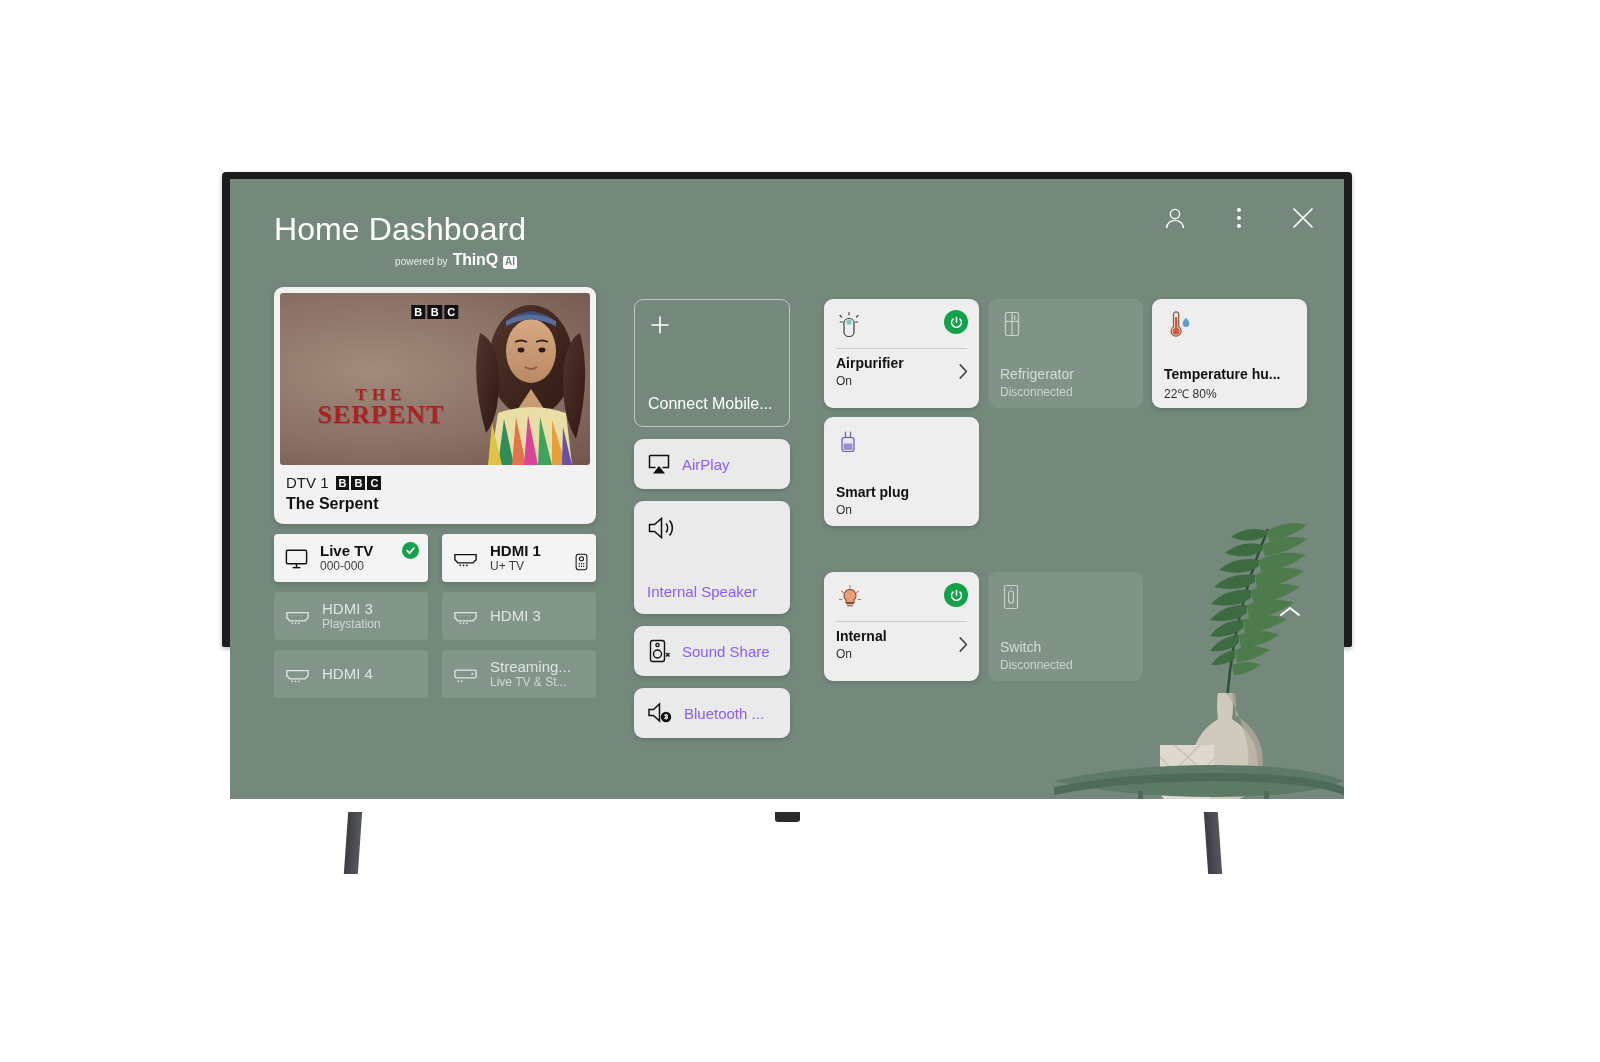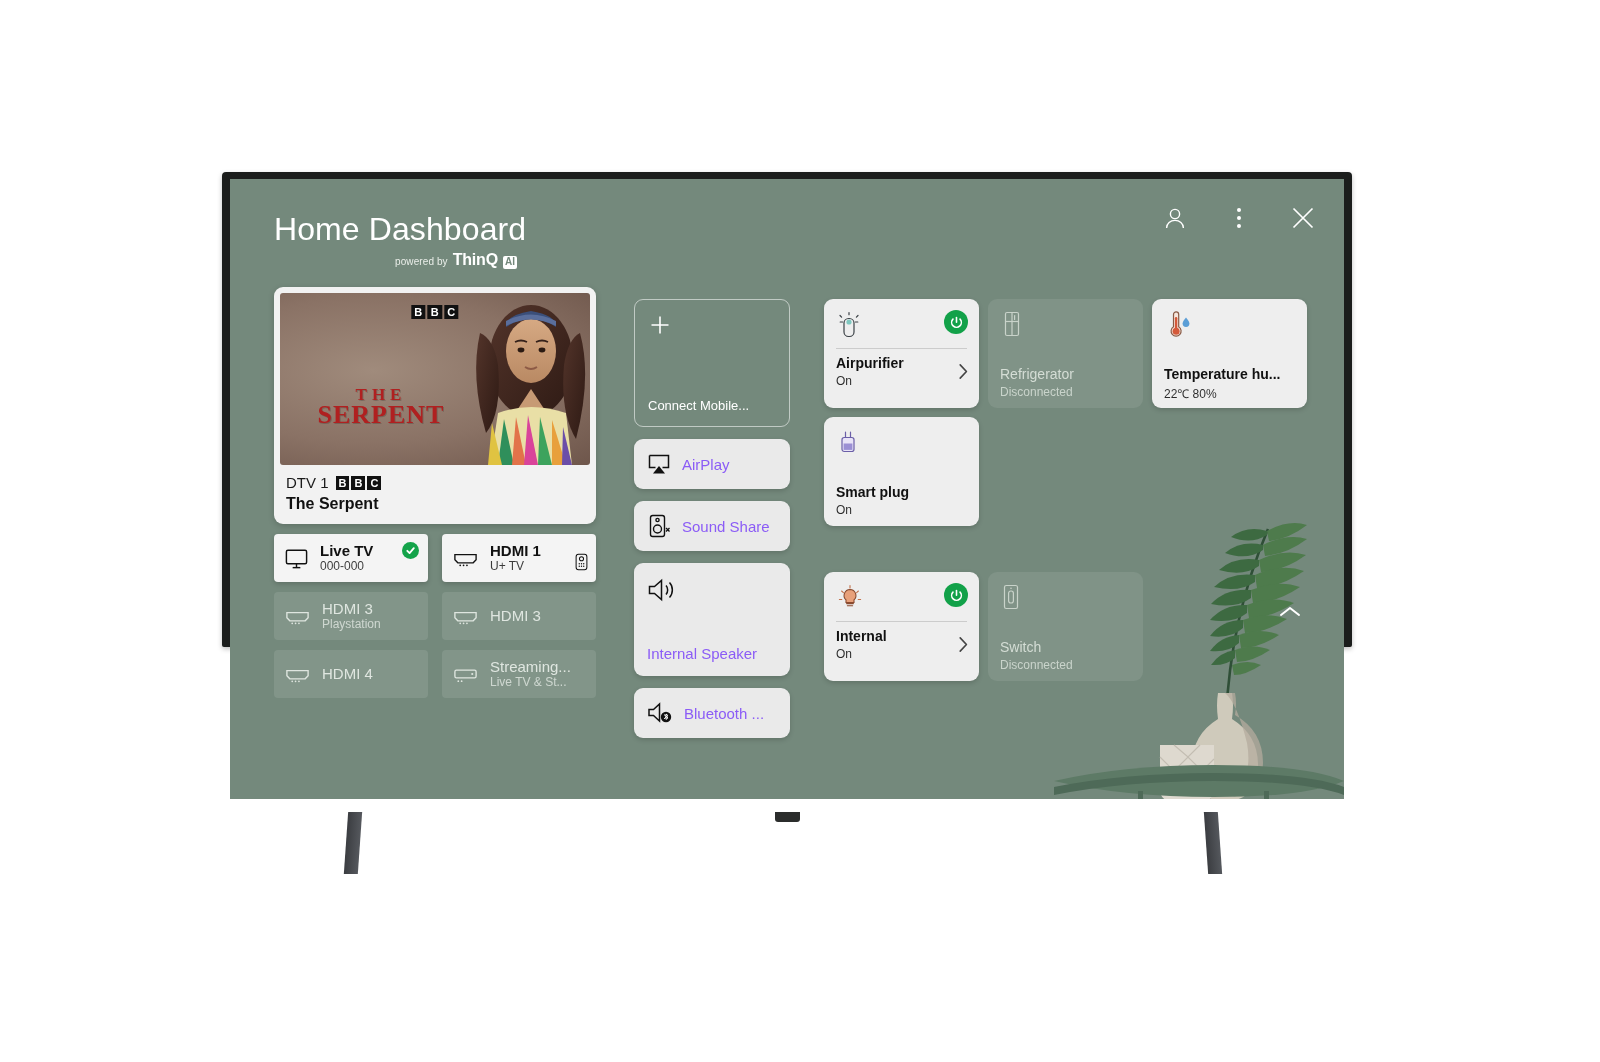--- a/index.html
+++ b/index.html
@@ -95,21 +95,21 @@
     display:flex; align-items:center; justify-content:center; }
   .tile .badge-rc { position:absolute; right:8px; bottom:7px; }
 
   
   .col-mid { position:absolute; left:404px; top:120px; width:156px; }
   .connect-card {
     width:156px; height:128px; border:1px solid rgba(255,255,255,.55); border-radius:9px;
     position:relative; cursor:pointer;
   }
   .connect-card .plus { position:absolute; left:13px; top:13px; }
-  .connect-card .lbl { position:absolute; left:13px; bottom:13px; font-size:13px; color:#fff; }
+  .connect-card .lbl { position:absolute; left:13px; bottom:13px; font-size:16px; color:#fff; }
   .mid-btn {
     width:156px; border-radius:9px; background:#eaeaea; color:#8b5cf6; margin-top:12px;
     display:flex; align-items:center; gap:11px; padding:0 13px; height:50px; cursor:pointer;
     box-shadow:0 2px 5px rgba(0,0,0,.16); font-size:15px;
   }
   .mid-btn.tall { height:113px; display:block; padding:14px 13px; position:relative; }
   .mid-btn.tall .lbl2 { position:absolute; left:13px; bottom:14px; font-size:15px; }
 
   
   .col-right { position:absolute; left:594px; top:108px; width:480px; }
@@ -337,37 +337,37 @@
 
           <div class="mid-btn">
             <svg width="24" height="22" viewBox="0 0 24 22" fill="none" stroke="#111" stroke-width="1.5">
               <path d="M2.5 2.5h19v12h-6"></path>
                 <path d="M8.5 14.5h-6v-12"></path>
                 <path d="M12 13 L18 20.5 H6 Z" fill="#111" stroke="none"></path>
             </svg>
             <span>AirPlay</span>
           </div>
 
+          <div class="mid-btn tall">
+            <svg width="28" height="26" viewBox="0 0 28 26" fill="none" stroke="#111" stroke-width="1.5">
+              <path d="M2.5 9.5h5l7-6v19l-7-6h-5z"></path>
+                <path d="M19 8.5c2.2 2.4 2.2 6.6 0 9"></path>
+                <path d="M22.5 5.5c3.8 4 3.8 11 0 15"></path>
+            </svg>
+            <span class="lbl2">Internal Speaker</span>
+          </div>
+
           <div class="mid-btn">
             <svg width="24" height="24" viewBox="0 0 24 24" fill="none" stroke="#111" stroke-width="1.4">
               <rect x="3.5" y="1.5" width="14" height="21" rx="2.2"></rect>
               <circle cx="10.5" cy="15" r="4"></circle>
                 <circle cx="10.5" cy="6" r="1.6"></circle>
               <path d="M19 14 l3.5 3.5 M22.5 14 L19 17.5" stroke-width="1.3"></path>
             </svg>
             <span>Sound Share</span>
-          </div>
-
-          <div class="mid-btn tall">
-            <svg width="28" height="26" viewBox="0 0 28 26" fill="none" stroke="#111" stroke-width="1.5">
-              <path d="M2.5 9.5h5l7-6v19l-7-6h-5z"></path>
-                <path d="M19 8.5c2.2 2.4 2.2 6.6 0 9"></path>
-                <path d="M22.5 5.5c3.8 4 3.8 11 0 15"></path>
-            </svg>
-            <span class="lbl2">Internal Speaker</span>
           </div>
 
           <div class="mid-btn">
             <svg width="26" height="24" viewBox="0 0 26 24" fill="none" stroke="#111" stroke-width="1.5">
               <path d="M2 8.5h4.5l6-5.5v17l-6-5.5H2z"></path>
               <circle cx="19" cy="16" r="5.2" fill="#111" stroke="none"></circle>
               <path d="M17 13.6 l4 3.2 -2 1.6 v-5.4 l2 1.6 -4 3.2" stroke="#fff" stroke-width="1" fill="none"></path>
             </svg>
             <span>Bluetooth ...</span>
           </div>

